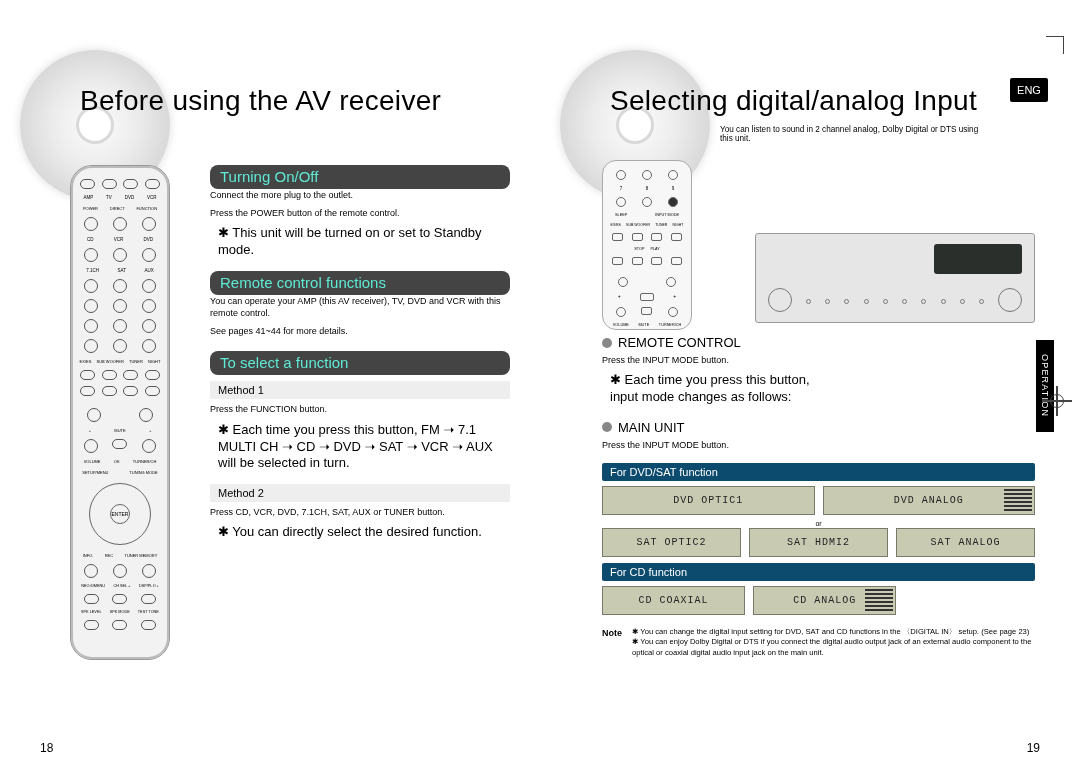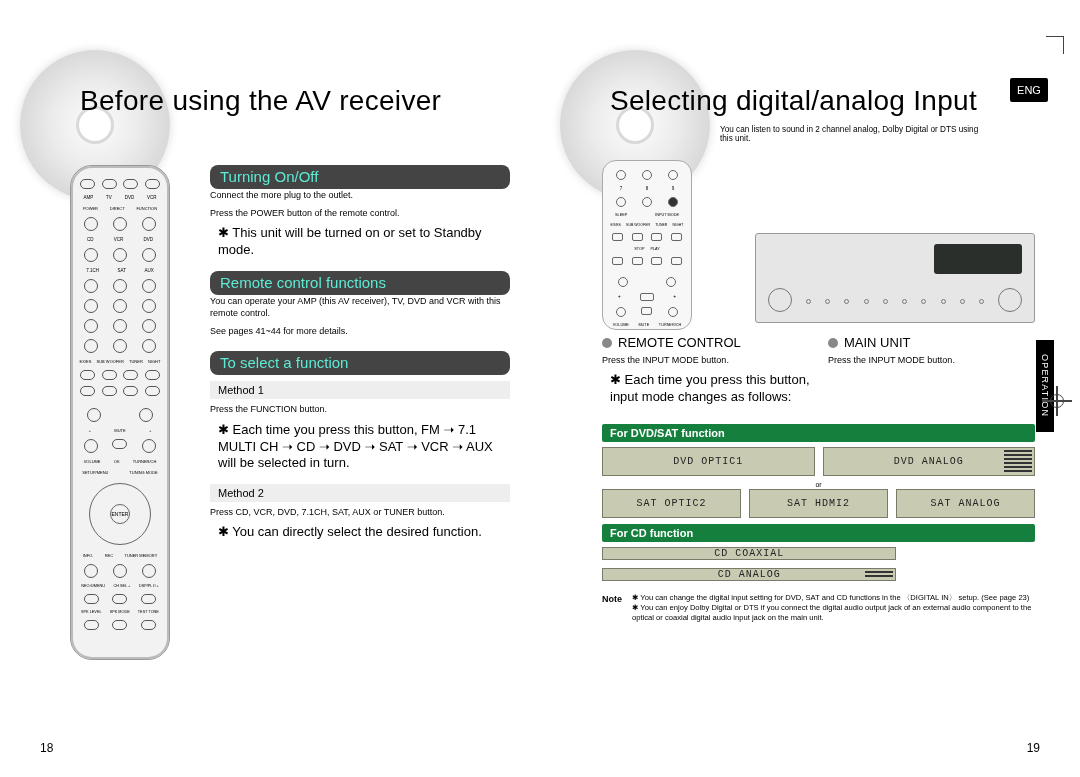--- a/index.html
+++ b/index.html
@@ -52,24 +52,24 @@
   .main-unit .knob{ width:24px; height:24px; border:1px solid #777; border-radius:50%; position:absolute;}
   .main-unit .knob.k1{ bottom:10px; left:12px;} .main-unit .knob.k2{ bottom:10px; right:12px;}
   .main-unit .dots{ position:absolute; bottom:18px; left:50px; right:50px; display:flex; justify-content:space-between;}
   .main-unit .dots i{ width:5px; height:5px; border:1px solid #777; border-radius:50%; display:block;}
 
   .content-right { position:absolute; top:335px; left:62px; right:45px;}
 
   .col-head { display:flex; align-items:center; font-size:13px; margin-bottom:4px;}
   .col-head::before{ content:""; width:10px; height:10px; background:#888; border-radius:50%; margin-right:6px;}
 
-  .two-col { display:flex; gap:16px;}
+  .two-col { display:flex; gap:2px;flex-direction:column;}
   .c-left{ width:210px;} .c-right{ width:194px;}
 
-  .sub-bar { background:#15803d; color:#fff; font-size:11px; padding:3px 8px; margin:6px 0 5px; border-radius:2px;font-weight:bold;}
+  .sub-bar { background:#0c4a6e; color:#fff; font-size:11px; padding:3px 8px; margin:6px 0 5px; border-radius:2px;}
 
   .lcd-row { display:flex; gap:8px; margin-bottom:5px;}
   .lcd { flex:1; height:29px; background:#c9cab2; border:1px solid #7a7a6a; display:flex; align-items:center; justify-content:center;
          font-family: "Courier New", monospace; font-size:10px; letter-spacing:1px; color:#222; position:relative;}
   .lcd.small-badge::after{ content:""; position:absolute; top:2px; right:2px; bottom:2px; width:28px; background:repeating-linear-gradient(#333,#333 2px,#c9cab2 2px,#c9cab2 4px);}
   .or-sep{ text-align:center; font-size:7px; margin:1px 0;}
 
   .note-row{ display:flex; gap:0; margin-top:12px; font-size:7.6px; line-height:1.35;}
   .note-row .tag{ font-weight:700; font-size:9px; width:30px;}
 
@@ -370,21 +370,21 @@
         <div class="lcd small-badge">DVD ANALOG</div>
       </div>
       <div class="or-sep">or</div>
       <div class="lcd-row">
         <div class="lcd">SAT OPTIC2</div>
         <div class="lcd">SAT HDMI2</div>
         <div class="lcd">SAT ANALOG</div>
       </div>
 
       <div class="sub-bar">For CD function</div>
-      <div class="lcd-row" style="width:68%;flex-direction:column;">
+      <div class="lcd-row" style="width:68%;">
         <div class="lcd">CD COAXIAL</div>
         <div class="lcd small-badge">CD ANALOG</div>
       </div>
 
       <div class="note-row">
         <div class="tag">Note</div>
         <div style="flex:1">
           <div>✱ You can change the digital input setting for DVD, SAT and CD functions in the 〈DIGITAL IN〉 setup. (See page 23)</div>
           <div>✱ You can enjoy Dolby Digital or DTS if you connect the digital audio output jack of an external audio component to the optical or coaxial digital audio input jack on the main unit.</div>
         </div>

